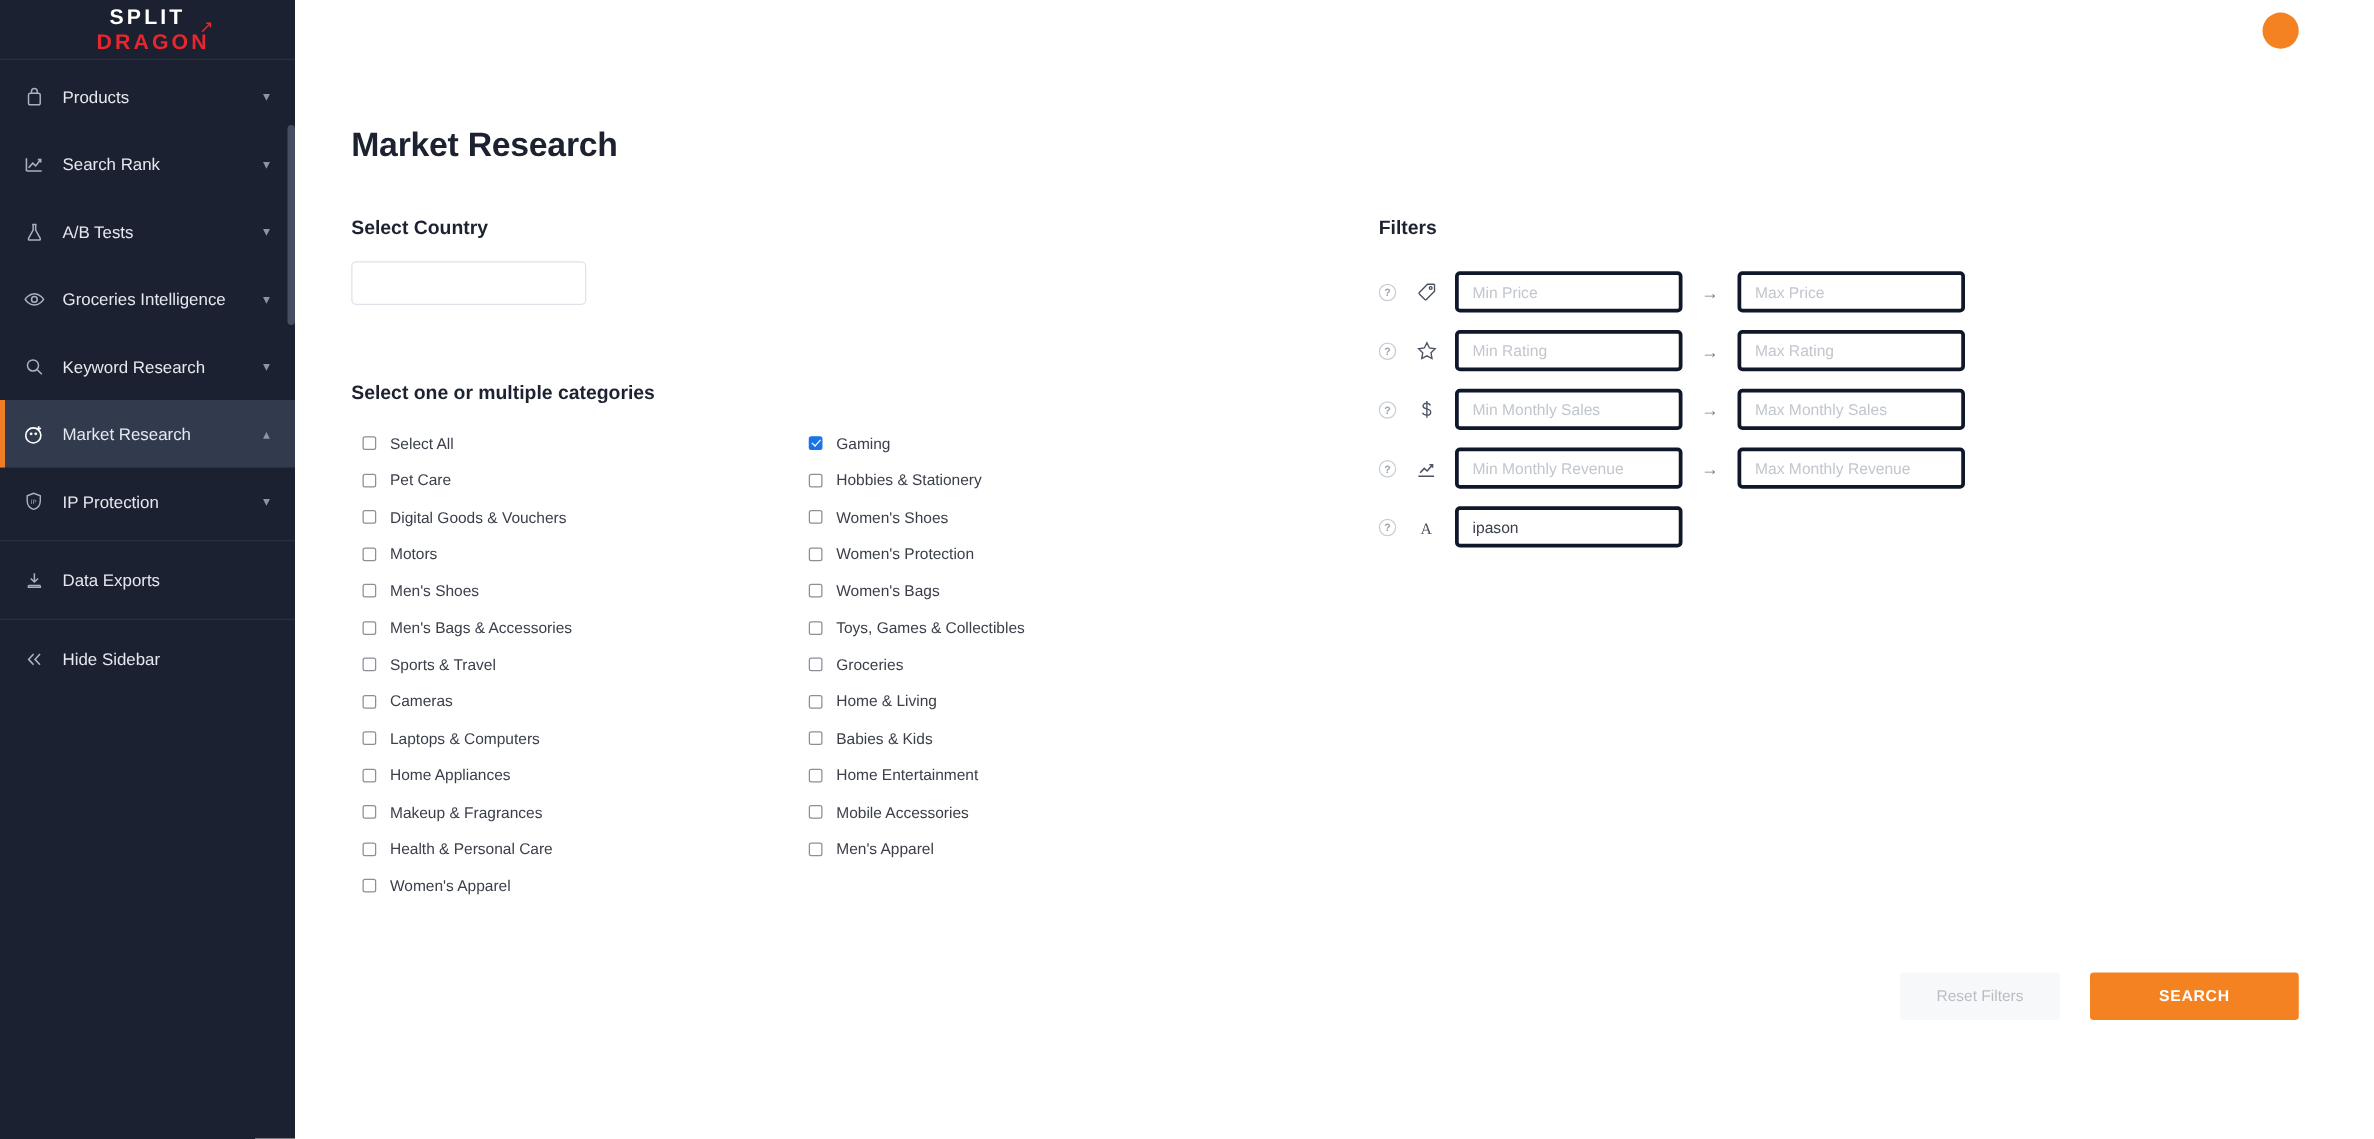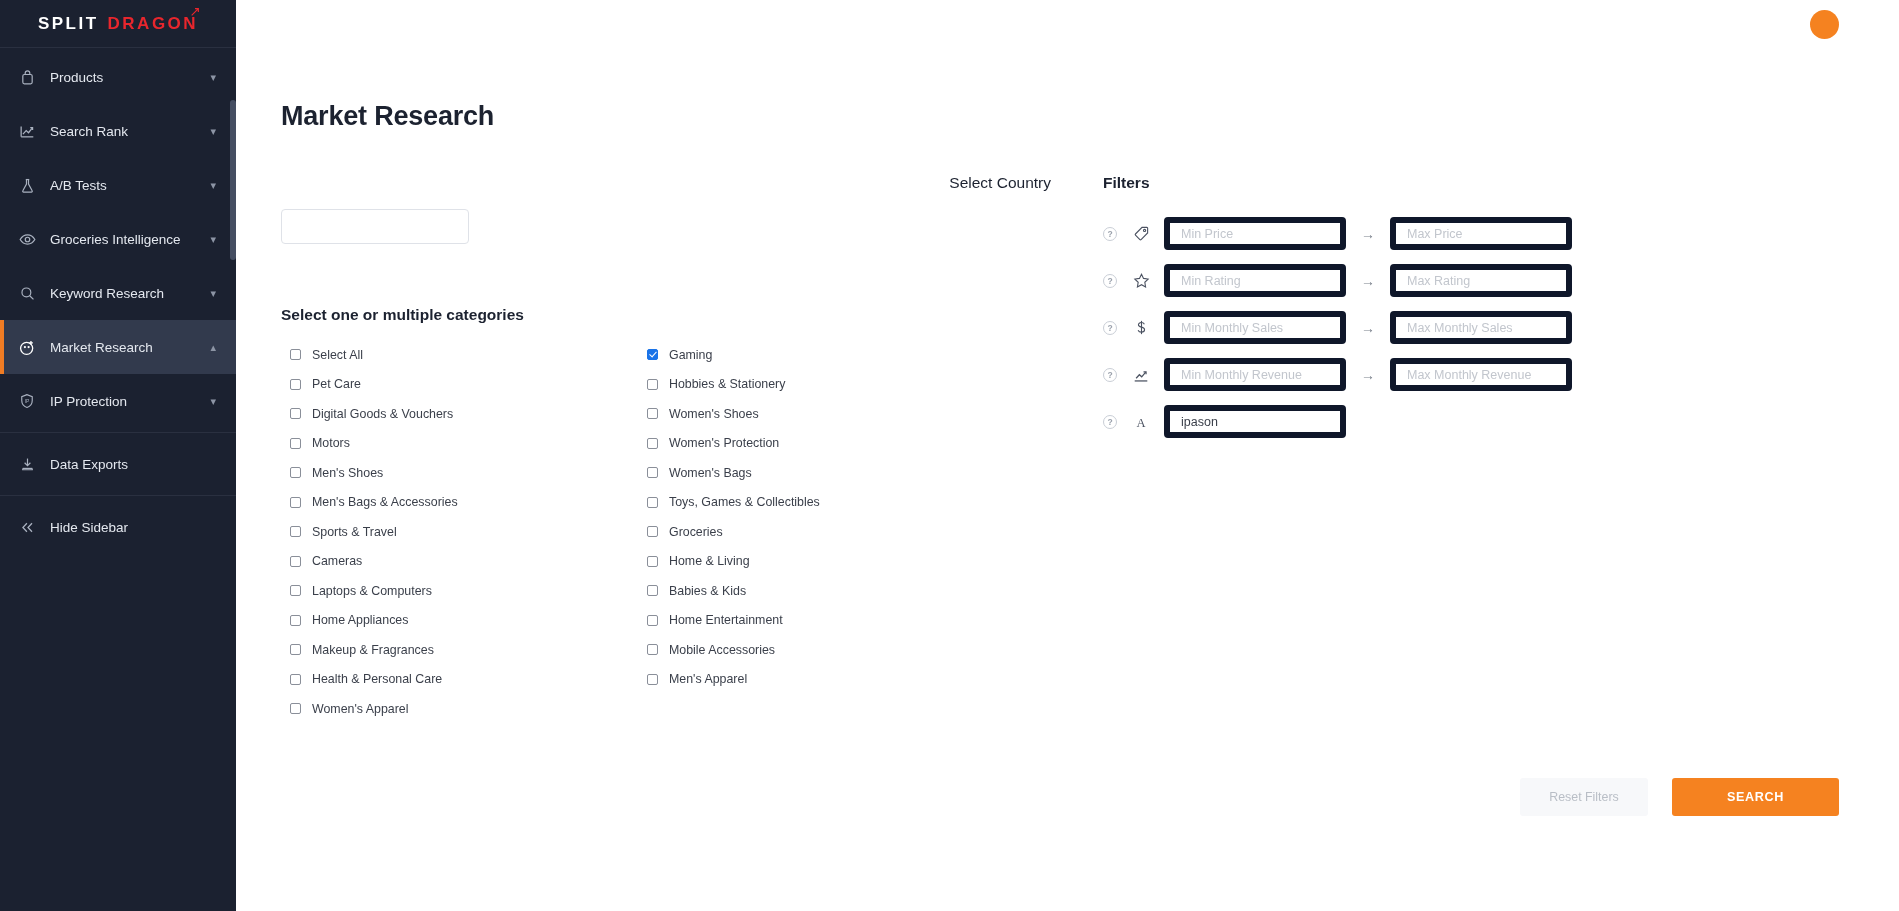--- a/index.html
+++ b/index.html
@@ -27,20 +27,21 @@
     color: #dfe3ea;
     overflow: hidden;
   }
   .logo-bar {
     height: 48px;
     display: flex; align-items: center; justify-content: center;
     border-bottom: 1px solid #2a3040;
     letter-spacing: 2.5px;
     font-size: 17px;
     font-weight: 700;
+    flex-direction: column;
   }
   .logo-split { color: #ffffff; }
   .logo-dragon { color: #e8262d; margin-left: 9px; position: relative; }
   .logo-arrow {
     position: absolute; right: -2px; top: -7px;
     width: 10px; height: 10px;
   }
   .nav { flex: 1 1 auto; overflow: hidden; padding-top: 2px; }
   .nav-item {
     display: flex; align-items: center;
@@ -123,24 +124,23 @@
     display: flex;
     margin-top: 42px;
     padding-left: 45px;
     padding-right: 60px;
   }
   .col-left { width: 770px; flex: 0 0 770px; }
   .col-right { flex: 1 1 auto; padding-left: 52px; }
 
   .section-label {
     font-size: 15.5px;
-    font-weight: 400;
+    font-weight: 700;
     color: #1c2230;
     margin-bottom: 17px;
-    text-align: right;
   }
   .country-select {
     width: 188px; height: 35px;
     border: 1px solid #dfe2e8;
     border-radius: 4px;
     background: #fff;
     cursor: pointer;
   }
   .cats-title {
     font-size: 15.5px;
@@ -200,21 +200,21 @@
   }
   .f-ico {
     width: 22px; height: 20px;
     margin: 0 12px 0 13px;
     display: flex; align-items: center; justify-content: center;
     color: #4b5261;
     flex: 0 0 22px;
   }
   .f-input {
     width: 182px; height: 33px;
-    border: 6px solid #0f172a;
+    border: 3px solid #0f172a;
     border-radius: 4px;
     background: #fff;
     padding: 0 11px;
     font-size: 12.5px;
     color: #3a3f4a;
     font-family: "Liberation Sans", sans-serif;
     outline: none;
   }
   .f-input::placeholder { color: #c2c6cd; }
   .f-arrow {

